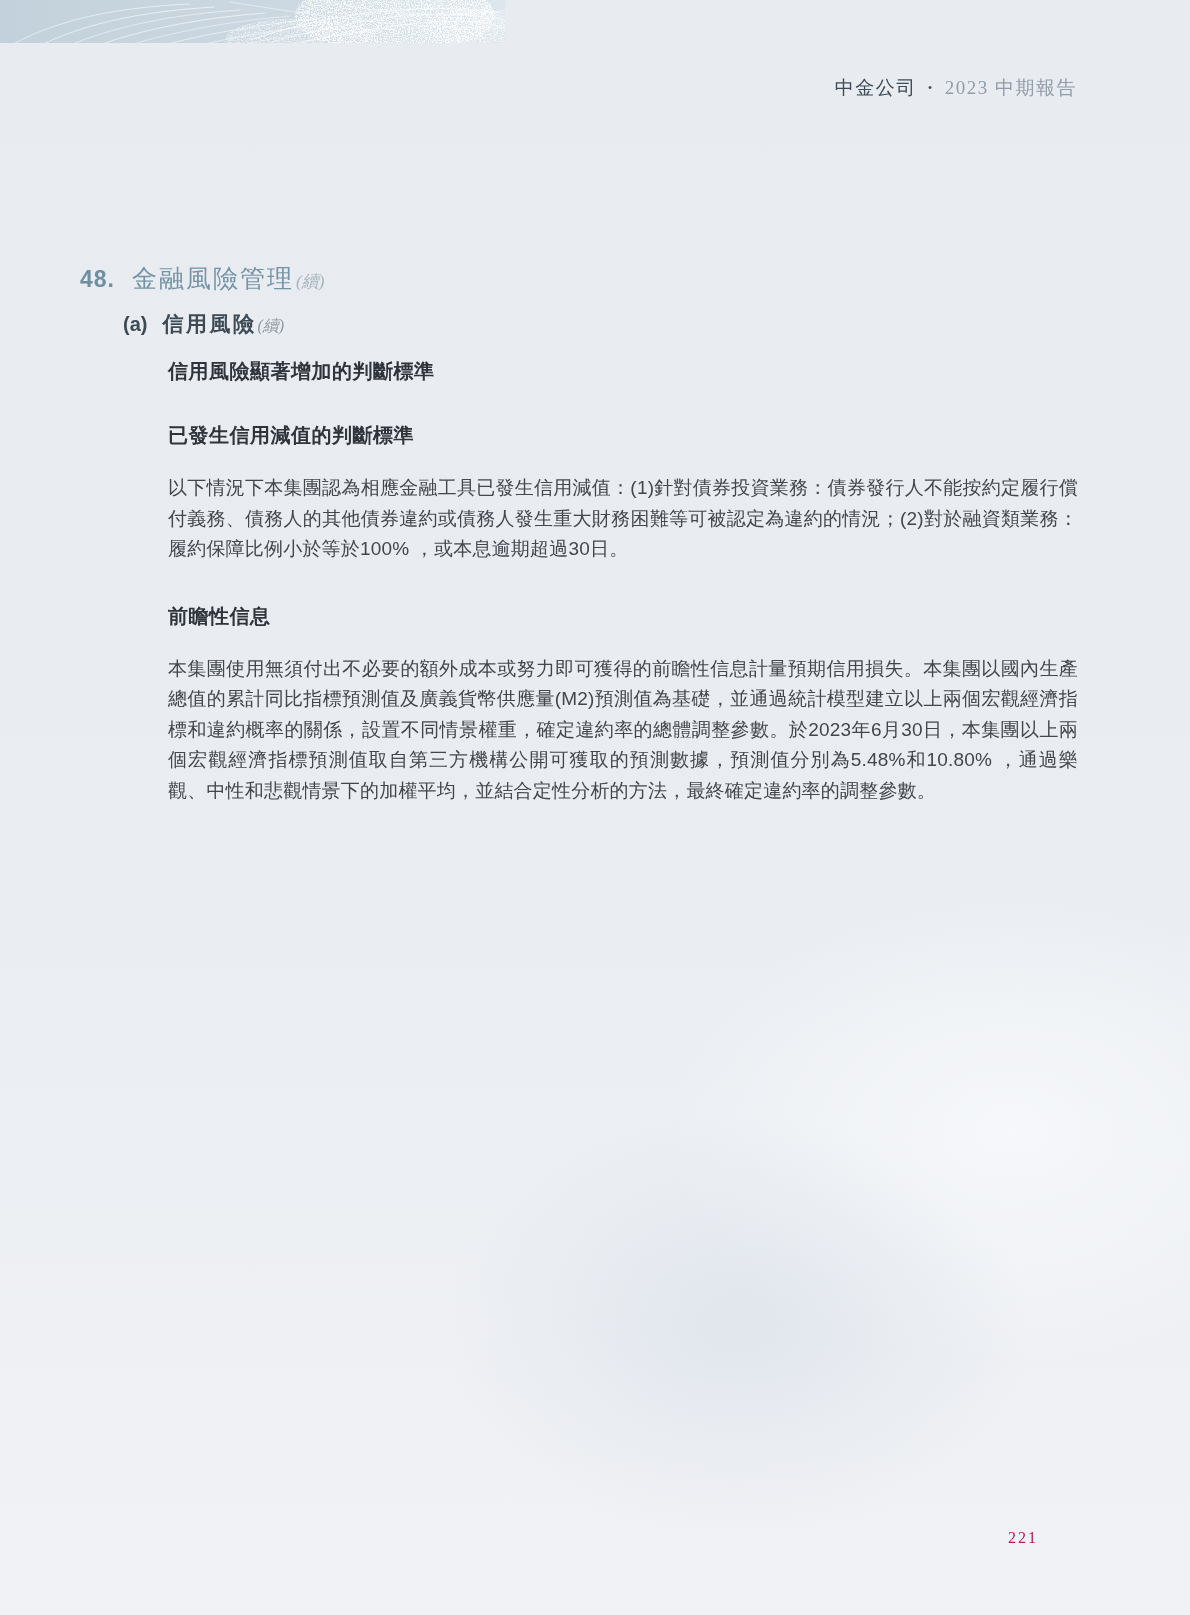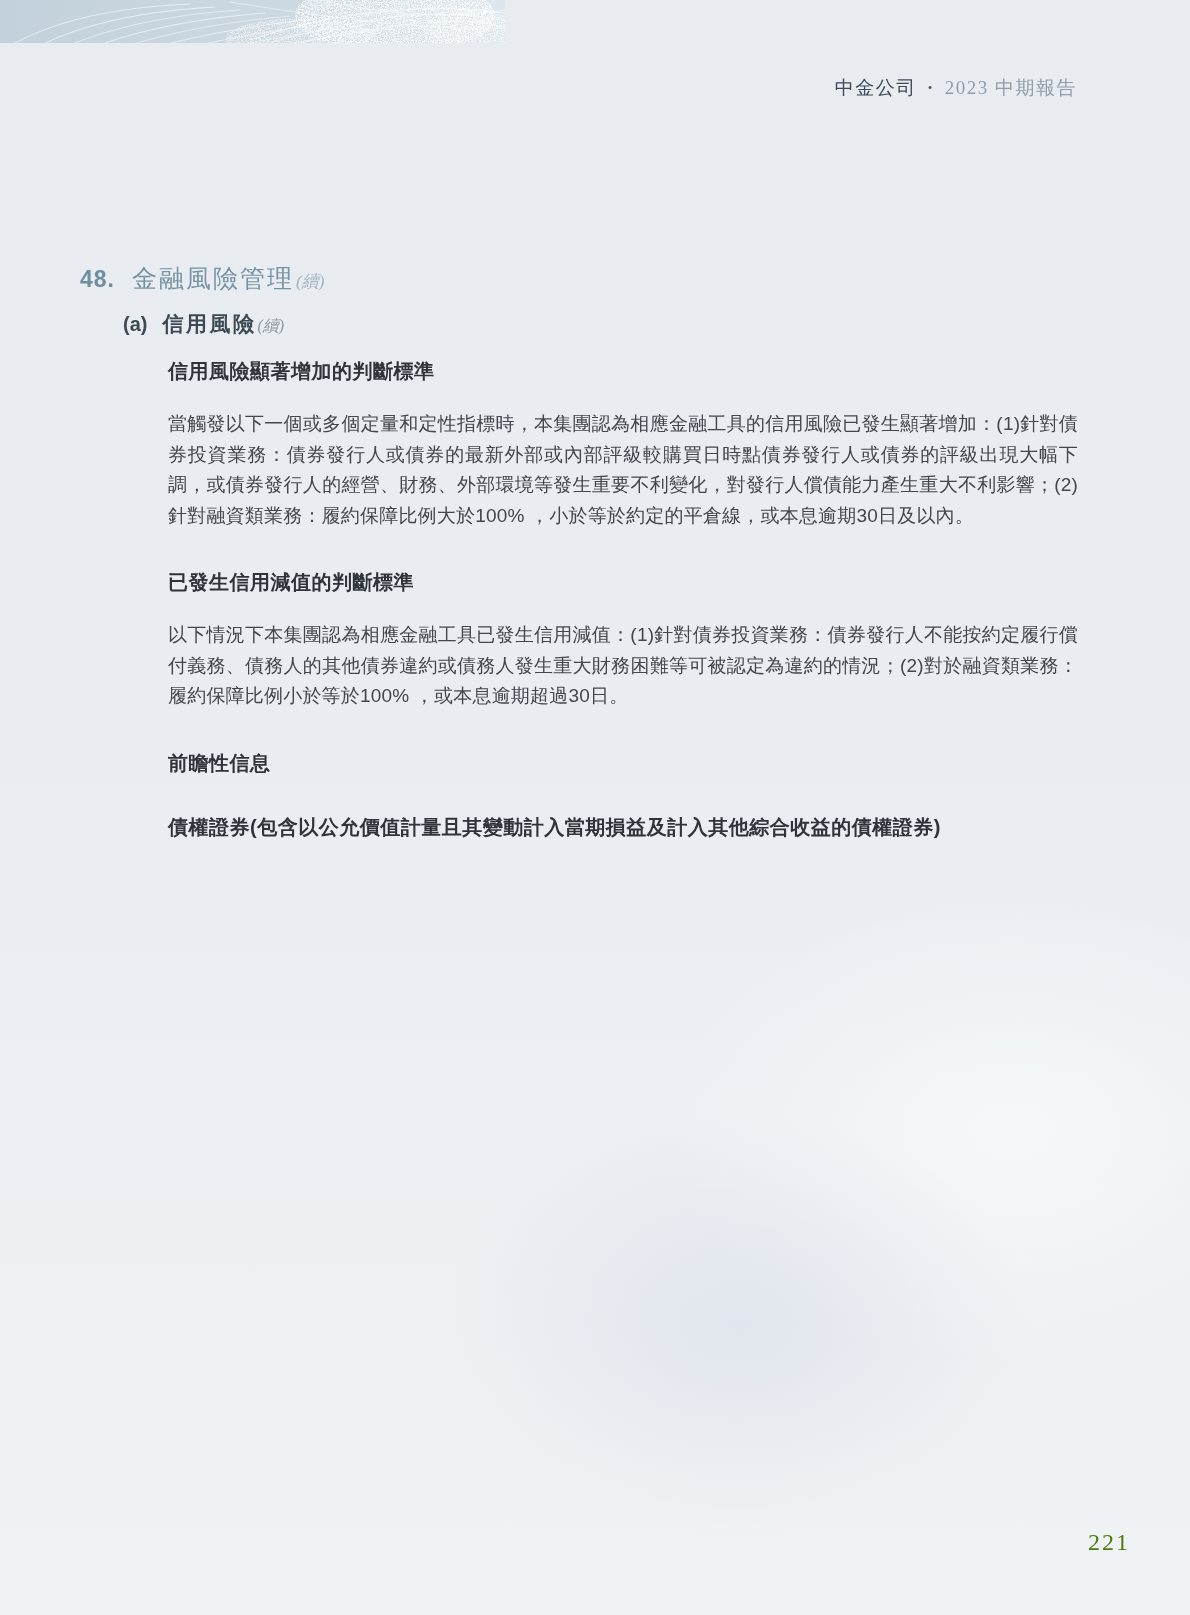--- a/index.html
+++ b/index.html
@@ -44,23 +44,23 @@
     font-size:20px; font-weight:bold; color:#2f343a;
     margin:0 0 25px 0; letter-spacing:0.5px; line-height:26px;
   }
   .block p {
     font-size:19px; color:#42474d; line-height:30.5px;
     text-align:justify; margin:0; letter-spacing:0.2px;
   }
   .block + .block { margin-top:38px; }
 
   .page-number {
-    position:absolute; top:1529px; left:1088px;
-    font-family:"Liberation Serif", serif; font-size:24px;
-    color:#4d7c0f; letter-spacing:2px;
+    position:absolute; top:1529px; left:1008px;
+    font-family:"Liberation Serif", serif; font-size:16px;
+    color:#be185d; letter-spacing:2px;
   }
 </style>
 </head>
 <body>
 
 <div class="bg-sheen"></div>
 
 <div class="banner">
   <svg width="505" height="43" viewBox="0 0 505 43">
     <defs>
@@ -109,28 +109,27 @@
     <span class="num">48.</span><span class="title">金融風險管理</span><span class="cont">(續)</span>
   </div>
 
   <div class="sub-a">
     <span class="label">(a)</span><span class="title">信用風險</span><span class="cont">(續)</span>
   </div>
 
   <div class="blocks">
     <div class="block">
       <h3>信用風險顯著增加的判斷標準</h3>
-      <p>當觸發以下一個或多個定量和定性指標時，本集團認為相應金融工具的信用風險已發生顯著增加：(1)針對債券投資業務：債券發行人或債券的最新外部或內部評級較購買日時點債券發行人或債券的評級出現大幅下調，或債券發行人的經營、財務、外部環境等發生重要不利變化，對發行人償債能力產生重大不利影響；(2)針對融資類業務：履約保障比例大於100% ，小於等於約定的平倉線，或本息逾期30日及以內。</p>
     </div>
     <div class="block">
       <h3>已發生信用減值的判斷標準</h3>
       <p>以下情況下本集團認為相應金融工具已發生信用減值：(1)針對債券投資業務：債券發行人不能按約定履行償付義務、債務人的其他債券違約或債務人發生重大財務困難等可被認定為違約的情況；(2)對於融資類業務：履約保障比例小於等於100% ，或本息逾期超過30日。</p>
     </div>
     <div class="block">
       <h3>前瞻性信息</h3>
+      <p>本集團使用無須付出不必要的額外成本或努力即可獲得的前瞻性信息計量預期信用損失。本集團以國內生產總值的累計同比指標預測值及廣義貨幣供應量(M2)預測值為基礎，並通過統計模型建立以上兩個宏觀經濟指標和違約概率的關係，設置不同情景權重，確定違約率的總體調整參數。於2023年6月30日，本集團以上兩個宏觀經濟指標預測值取自第三方機構公開可獲取的預測數據，預測值分別為5.48%和10.80% ，通過樂觀、中性和悲觀情景下的加權平均，並結合定性分析的方法，最終確定違約率的調整參數。</p>
     </div>
     <div class="block">
-      <h3>債權證券(包含以公允價值計量且其變動計入當期損益及計入其他綜合收益的債權證券)</h3>
     </div>
   </div>
 </div>
 
 <div class="page-number">221</div>
 
 </body></html>

